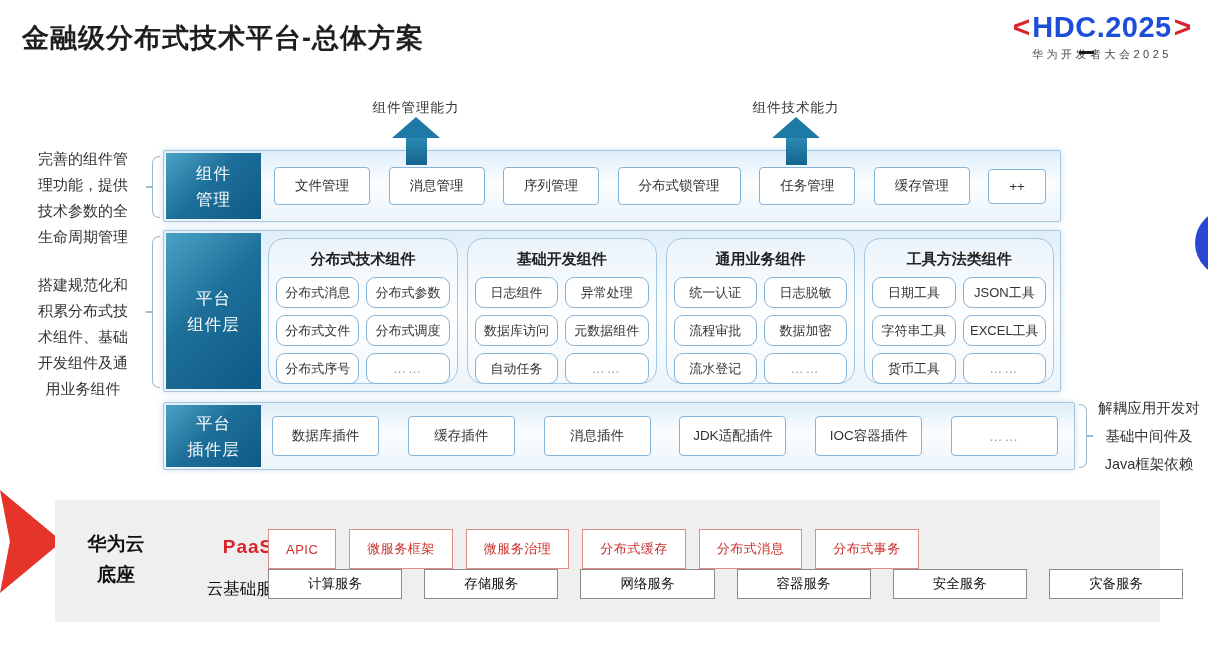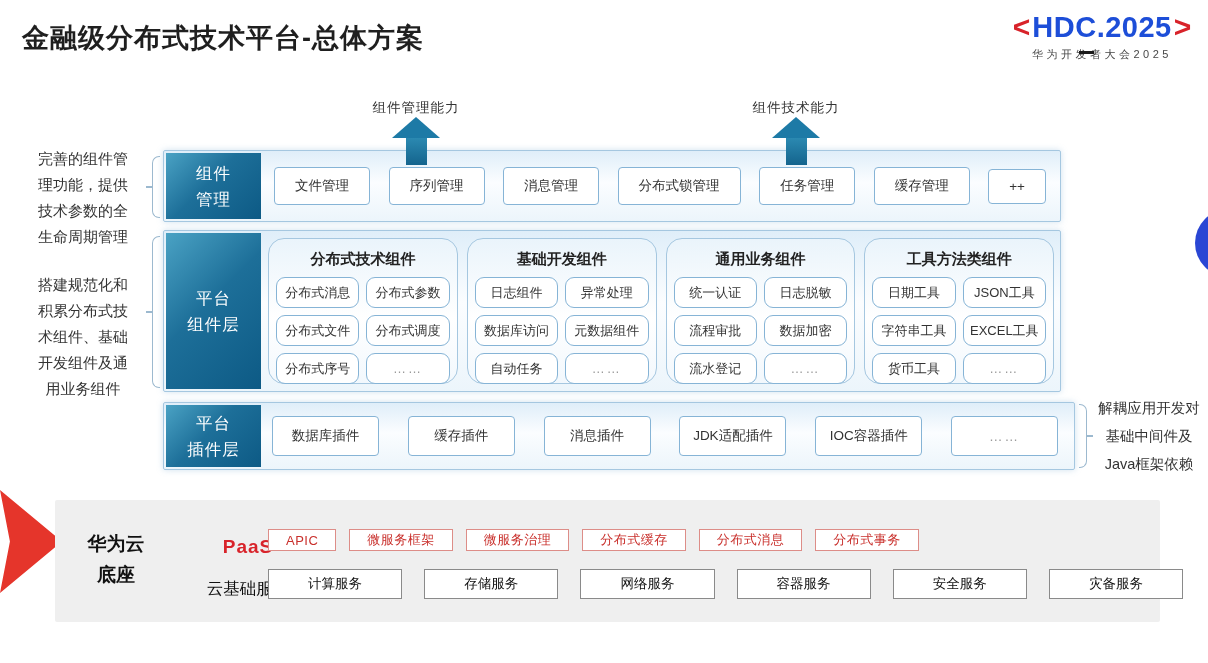--- a/index.html
+++ b/index.html
@@ -93,21 +93,21 @@
   .red-chevron { position:absolute; left:0; top:490px; width:62px; height:103px;
     background:#e5352b; clip-path:polygon(0 0, 100% 50%, 0 100%, 16% 50%); }
   .foundation-label { position:absolute; left:20px; top:28px; width:82px; text-align:center;
     font-size:19px; font-weight:bold; color:#111; line-height:31px; }
   .paas-label { position:absolute; left:138px; top:36px; width:110px; text-align:center;
     color:#d8232a; font-weight:bold; font-size:19px; letter-spacing:1px; }
   .cloud-label { position:absolute; left:138px; top:78px; width:110px; text-align:center;
     font-size:16.5px; color:#111; }
   .paas-row { position:absolute; left:213px; top:29px; display:flex; gap:13px; align-items:center; }
   .paas-chip { background:#ffffff; border:1px solid #dd8d88; color:#c9302c;
-    font-size:13px; height:22px; display:flex; align-items:center; justify-content:center;
+    font-size:13px; height:40px; display:flex; align-items:center; justify-content:center;
     padding:0 17px; letter-spacing:0.5px; white-space:nowrap; }
   .gauss-chip { background:#ffffff; border:1px solid #8a8a8a; color:#111;
     font-size:13.5px; height:30px; display:flex; align-items:center; justify-content:center;
     padding:0 20px; margin-left:35px; white-space:nowrap; }
   .cloud-row { position:absolute; left:213px; top:69px; width:915px; display:flex; gap:22px; }
   .cloud-chip { flex:1; background:#ffffff; border:1px solid #8a8a8a; color:#111;
     font-size:13.5px; height:30px; display:flex; align-items:center; justify-content:center; white-space:nowrap; }
 </style>
 </head>
 <body>
@@ -153,22 +153,22 @@
     <div class="head"></div>
     <div class="stem"></div>
   </div>
 
   <div class="row-box row-1">
     <div class="layer-label multiline">组件
 管理</div>
     <div class="row-1-items">
 
     <div class="chip">文件管理</div>
+        <div class="chip">消息管理</div>
         <div class="chip">序列管理</div>
-        <div class="chip">消息管理</div>
         <div class="chip">分布式锁管理</div>
         <div class="chip">任务管理</div>
         <div class="chip">缓存管理</div>
         <div class="chip">++</div>
       </div>
   </div>
 
   <div class="row-box row-2">
     <div class="layer-label multiline">平台
 组件层</div>

